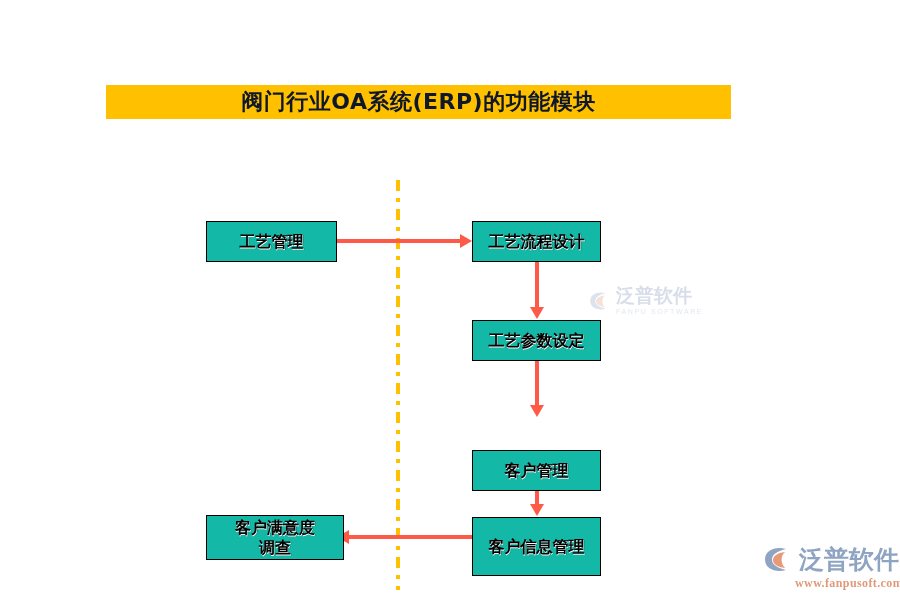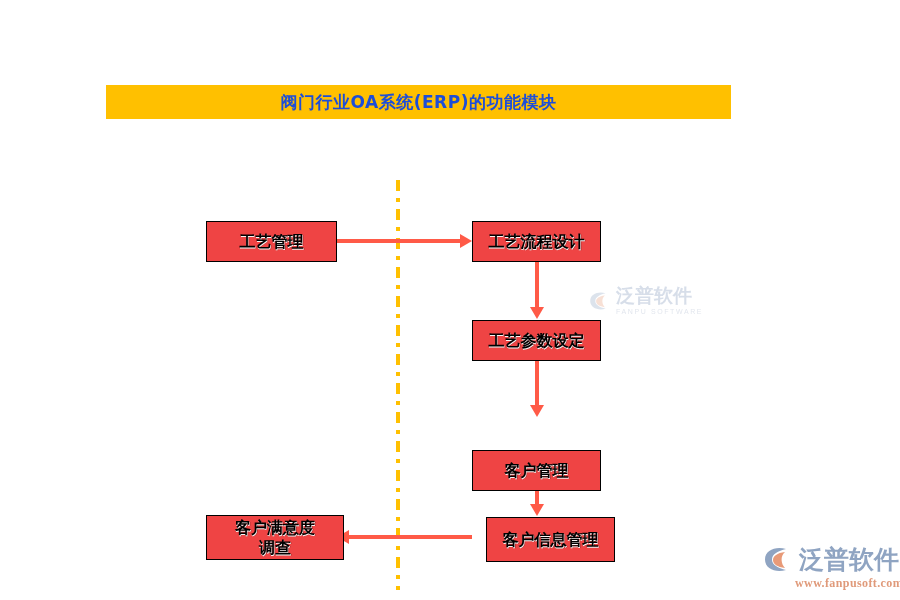--- a/index.html
+++ b/index.html
@@ -26,23 +26,23 @@
     left: 106px;
     top: 85px;
     width: 625px;
     height: 34px;
     background: #FFC000;
     display: flex;
     align-items: center;
     justify-content: center;
   }
   .banner-text {
-    font-size: 17px;
-    font-weight: bold;
-    color: #1d4ed8;
+    font-size: 22px;
+    font-weight: bold;
+    color: #0f172a;
     letter-spacing: 0.5px;
     white-space: nowrap;
     font-family: "DejaVu Sans", "Liberation Sans", sans-serif;
   }
 
   
   .divider {
     position: absolute;
     left: 396px;
     top: 180px;
@@ -57,21 +57,21 @@
     );
     background-size: 4px 29px;
     background-repeat: repeat-y;
   }
 
   
   .node {
     position: absolute;
     box-sizing: border-box;
     border: 1.6px solid #000000;
-    background: #ef4444;
+    background: #14b8a6;
     display: flex;
     align-items: center;
     justify-content: center;
     text-align: center;
     z-index: 5;
   }
   .node-label {
     font-size: 16px;
     font-weight: bold;
     color: #000000;
@@ -79,21 +79,21 @@
     white-space: pre-line;
     font-family: "DejaVu Sans", "Liberation Sans", sans-serif;
     text-shadow: 0.6px 0.6px 0 rgba(255,255,255,0.95),
                  1.2px 1.2px 0 rgba(0,0,0,0.28);
   }
 
   .node-craft-mgmt       { left: 206px; top: 221px; width: 131px; height: 41px; }
   .node-craft-flow       { left: 472px; top: 221px; width: 129px; height: 41px; align-items: center; }
   .node-craft-param      { left: 472px; top: 320px; width: 129px; height: 41px; }
   .node-customer-mgmt    { left: 472px; top: 418px; width: 129px; height: 41px; margin-top: 32px; }
-  .node-customer-info    { left: 472px; top: 517px; width: 129px; height: 45px; margin-left: 14px; }
+  .node-customer-info    { left: 472px; top: 517px; width: 129px; height: 59px; }
   .node-satisfaction     { left: 206px; top: 515px; width: 138px; height: 45px; }
 
   
   .conn {
     position: absolute;
     background: #FF5A47;
     z-index: 3;
   }
   .conn-h { height: 4px; }
   .conn-v { width: 4px; }

